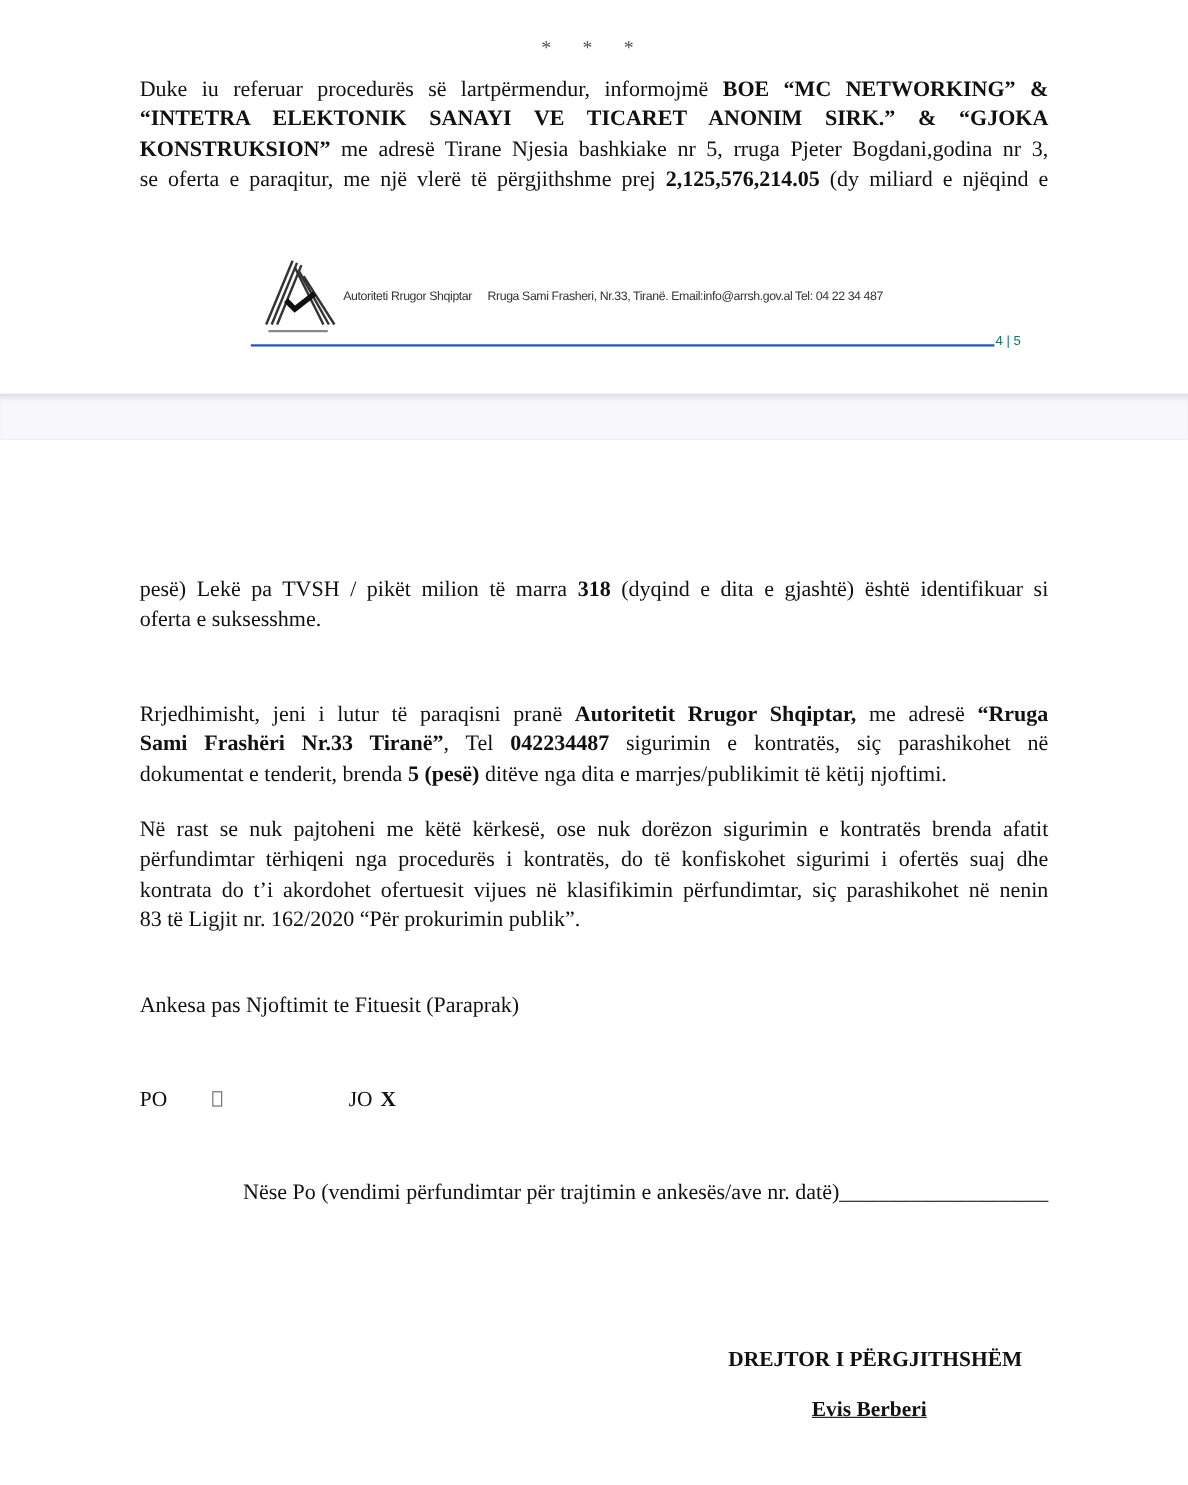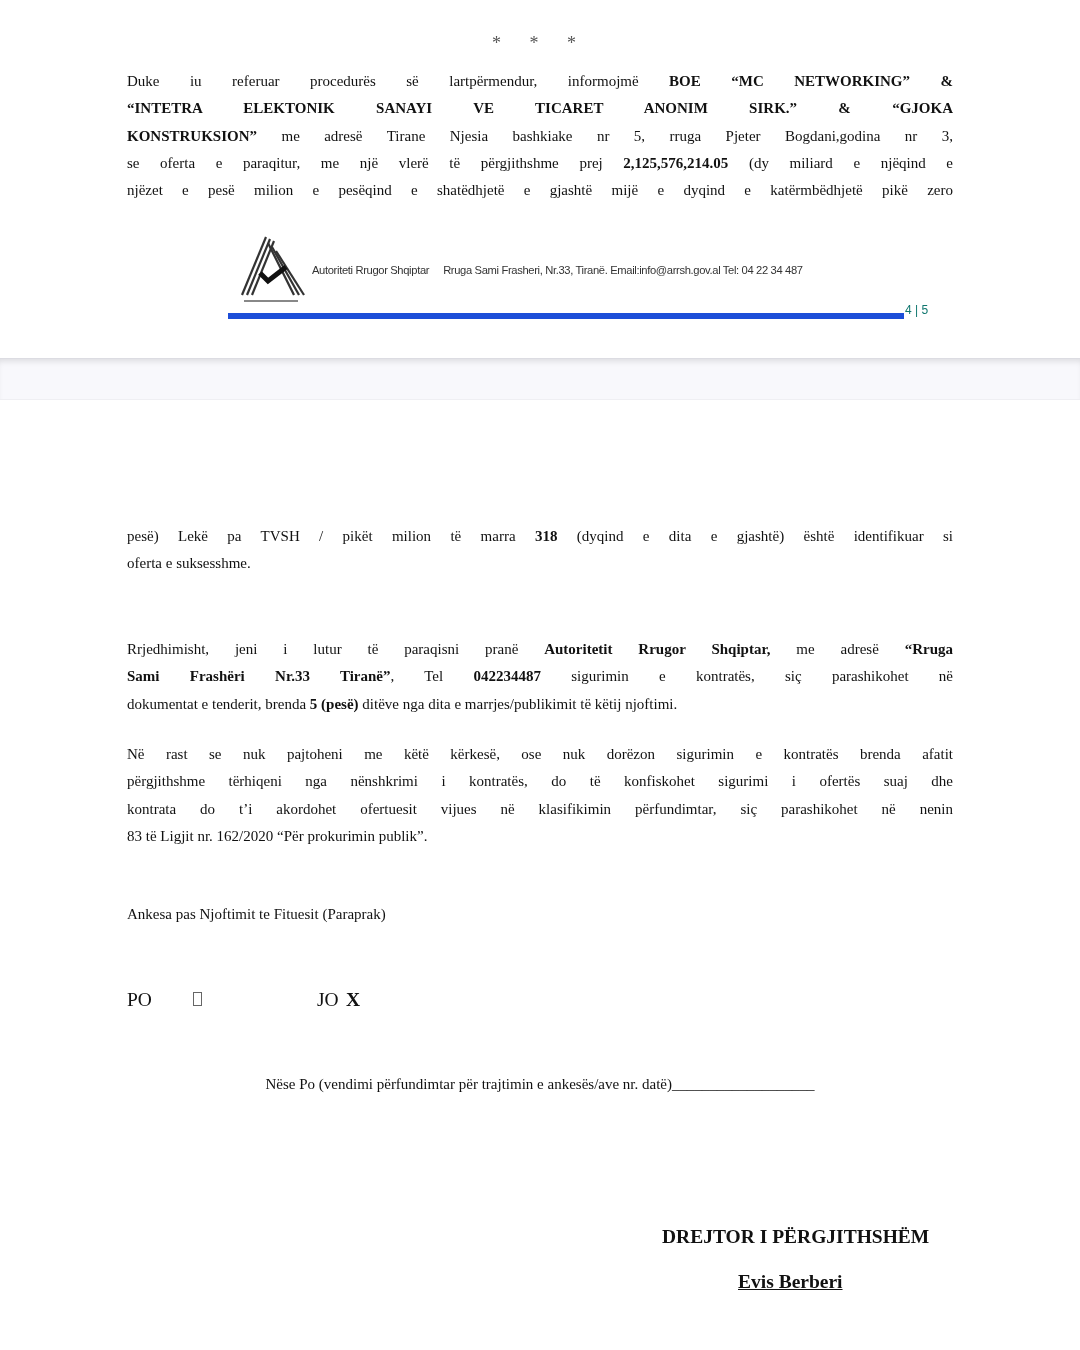--- a/index.html
+++ b/index.html
@@ -18,29 +18,29 @@
     border-bottom: 2px solid #efeff3;
   }
   #page5 { top: 400px; height: 950px; }
 
   .stars {
     position: absolute; top: 33px; left: 0; width: 1080px; text-align: center;
     font-size: 18px; color: #555; letter-spacing: 12px;
   }
   .para {
     position: absolute; left: 127px; width: 826px;
-    font-size: 15px; line-height: 27.3px; text-align: justify;
+    font-size: 20px; line-height: 27.3px; text-align: justify;
   }
   .para b { font-weight: bold; }
   .line { display: block; text-align-last: justify; }
   .line.last { text-align-last: left; }
 
   .footer-band {
     position: absolute; left: 228px; top: 225px; width: 676px; height: 88px;
-    border-bottom: 6px solid #1d4ed8;
+    border-bottom: 2px solid #1d4ed8;
   }
   .logo { position: absolute; left: 8px; top: 4px; width: 70px; height: 78px; }
   .footer-text {
     position: absolute; left: 84px; top: 39px; white-space: nowrap;
     font-family: "Liberation Sans", sans-serif; font-size: 11.2px; color: #333;
     letter-spacing: -0.35px;
   }
   .footer-text .addr { margin-left: 14px; }
   .pagenum {
     position: absolute; left: 905px; top: 303px; font-size: 12px; color: #0f766e;
@@ -59,21 +59,20 @@
 <body>
 
 <div class="page" id="page4">
   <div class="stars">* * *</div>
 
   <div class="para" style="top:68px;">
     <span class="line"><span>Duke iu referuar procedurës së lartpërmendur, informojmë </span><b>BOE “MC NETWORKING” &amp;</b></span>
     <span class="line" style="font-weight:bold;">“INTETRA ELEKTONIK SANAYI VE TICARET ANONIM SIRK.” &amp; “GJOKA</span>
     <span class="line"><b>KONSTRUKSION”</b><span> me adresë Tirane Njesia bashkiake nr 5, rruga Pjeter Bogdani,godina nr 3,</span></span>
     <span class="line"><span>se oferta e paraqitur, me një vlerë të përgjithshme prej </span><b>2,125,576,214.05</b><span> (dy miliard e njëqind e</span></span>
-    <span class="line">njëzet e pesë milion e pesëqind e shatëdhjetë e gjashtë mijë e dyqind e katërmbëdhjetë pikë zero</span>
   </div>
 
   <div class="footer-band">
     <svg class="logo" viewBox="0 0 70 78">
       <g stroke="#333" stroke-width="2.2" fill="none">
         <line x1="30" y1="8" x2="6" y2="66"></line>
         <line x1="34" y1="10" x2="11" y2="66"></line>
         <line x1="38" y1="12" x2="16" y2="66"></line>
         <line x1="32" y1="14" x2="58" y2="66"></line>
         <line x1="36" y1="18" x2="63" y2="66"></line>
@@ -98,31 +97,31 @@
   </div>
 
   <div class="para" style="top:236px;">
     <span class="line"><span>Rrjedhimisht, jeni i lutur të paraqisni pranë </span><b>Autoritetit Rrugor Shqiptar,</b><span> me adresë </span><b>“Rruga</b></span>
     <span class="line"><b>Sami Frashëri Nr.33 Tiranë”</b><span>, Tel </span><b>042234487</b><span> sigurimin e kontratës, siç parashikohet në</span></span>
     <span class="line last"><span>dokumentat e tenderit, brenda </span><b>5 (pesë)</b><span> ditëve nga dita e marrjes/publikimit të këtij njoftimi.</span></span>
   </div>
 
   <div class="para" style="top:341px;">
     <span class="line">Në rast se nuk pajtoheni me këtë kërkesë, ose nuk dorëzon sigurimin e kontratës brenda afatit</span>
-    <span class="line">përgjithshme tërhiqeni nga nënshkrimi i kontratës, do të konfiskohet sigurimi i ofertës suaj dhe</span>
+    <span class="line">përfundimtar tërhiqeni nga procedurës i kontratës, do të konfiskohet sigurimi i ofertës suaj dhe</span>
     <span class="line">kontrata do t’i akordohet ofertuesit vijues në klasifikimin përfundimtar, siç parashikohet në nenin</span>
     <span class="line last">83 të Ligjit nr. 162/2020 “Për prokurimin publik”.</span>
   </div>
 
   <div class="para" style="top:501px;">Ankesa pas Njoftimit te Fituesit (Paraprak)</div>
 
   <div class="po-row">
     <span style="left:0;">PO</span>
     <span class="checkbox"></span>
     <span style="left:190px;">JO</span>
     <span style="left:219px; font-weight:bold;">X</span>
   </div>
 
-  <div class="para" style="top:671px; text-align:center; white-space:nowrap;">Nëse Po (vendimi përfundimtar për trajtimin e ankesës/ave nr. datë)___________________</div>
+  <div class="para" style="top:671px; text-align:right; white-space:nowrap;">Nëse Po (vendimi përfundimtar për trajtimin e ankesës/ave nr. datë)___________________</div>
 
   <div class="sig" style="left:662px; top:826px;text-align:right;">DREJTOR I PËRGJITHSHËM</div>
   <div class="sig" style="left:738px; top:871px;text-decoration:underline;">Evis Berberi</div>
 </div>
 
 </body></html>

